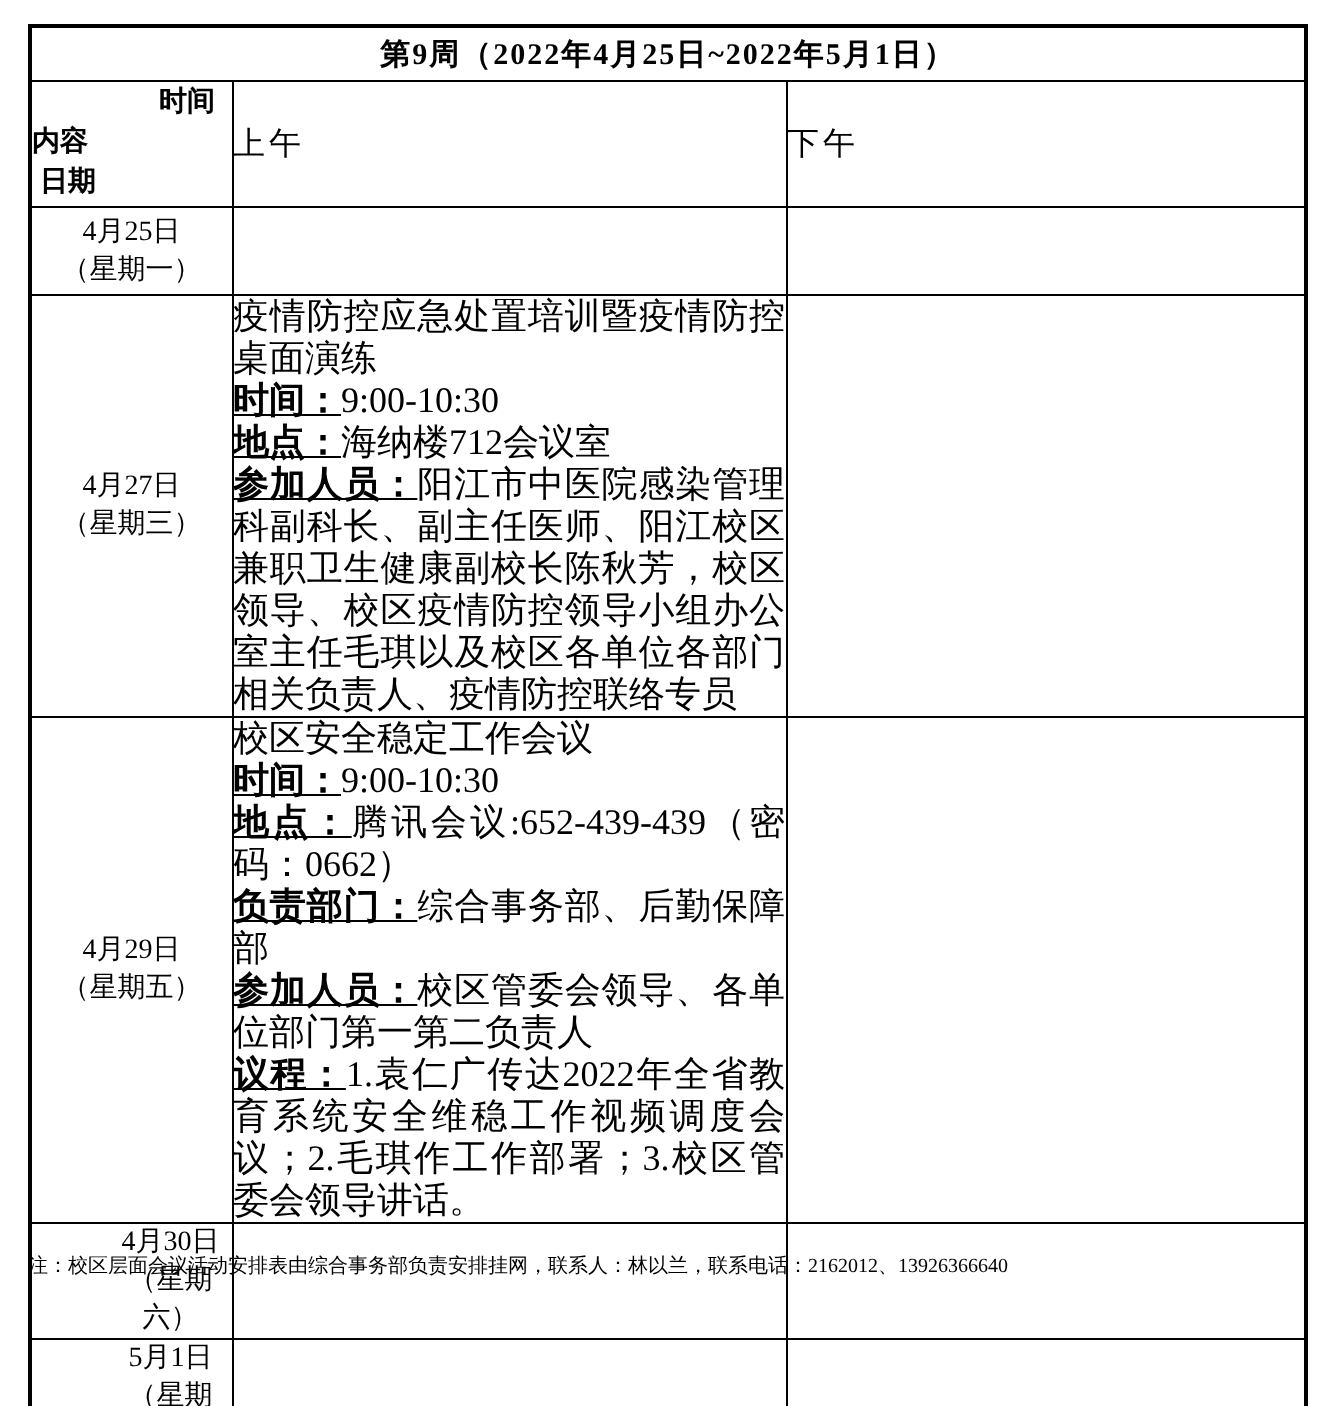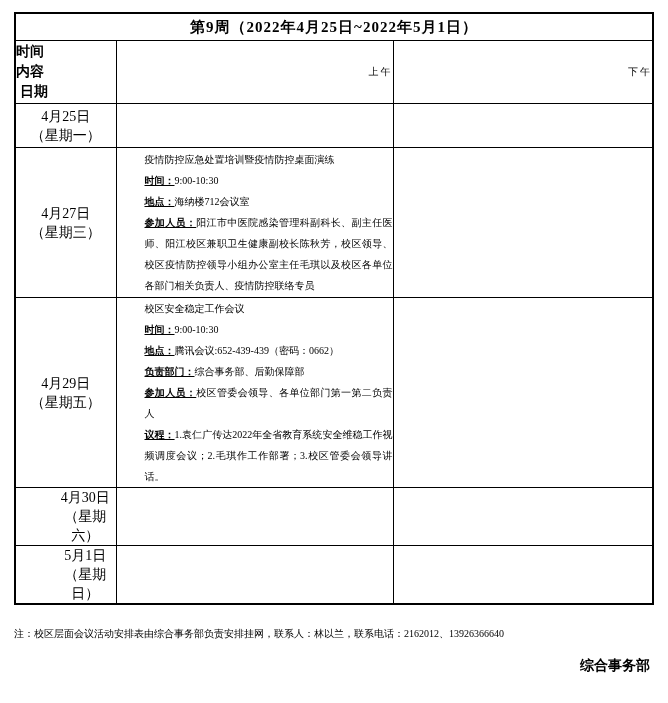--- a/index.html
+++ b/index.html
@@ -36,44 +36,43 @@
   col.c3 { width: 260px; }
 
   td.title-cell {
     height: 26px;
     text-align: center;
     font-weight: bold;
     font-size: 15px;
     letter-spacing: 1px;
   }
   td.corner-cell { height: 62px; font-size: 14px; font-weight: bold; line-height: 20px; }
-  .corner-time    { padding-right: 8px; }
+  .corner-time    { text-align: right; padding-right: 8px; }
   .corner-content { text-align: left;  }
   .corner-date    { text-align: left;  padding-left: 4px; }
 
   td.session-cell {
-    text-align: right;
-    font-size: 10px;
+    text-align: left;
+    font-size: 16px;
     letter-spacing: 2px;
   }
   td.date-cell {
     text-align: center;
     font-size: 14px;
     line-height: 19px;
   }
   td.content-cell {
     vertical-align: top;
     padding: 2px 6px 2px 6px;
   }
   .event-line {
     margin: 0;
-    font-size: 10px;
+    font-size: 18px;
     line-height: 21px;
     text-align: justify;
-    padding-left: 28px;
   }
   .event-line b { font-weight: bold; text-decoration: underline; }
 
   tr.h43  td { height: 43px; }
   tr.h37  td { height: 37px; }
   tr.h149 td { height: 149px; }
   tr.h39  td { height: 39px; }
   tr.h166 td { height: 166px; }
   tr.h38  td { height: 38px; padding-left: 39px; }
 
@@ -189,17 +188,16 @@
         <div>（星期日）</div>
       </td>
       <td class="content-cell"></td>
       <td class="content-cell"></td>
     </tr>
   </tbody>
     </table>
 
   <div class="foot-note">注：校区层面会议活动安排表由综合事务部负责安排挂网，联系人：林以兰，联系电话：2162012、13926366640</div>
 
-  <div class="sign-dept">综合事务部</div>
 
   <div class="sign-date">2022年4月24日</div>
 
 </div>
 
 </body></html>

